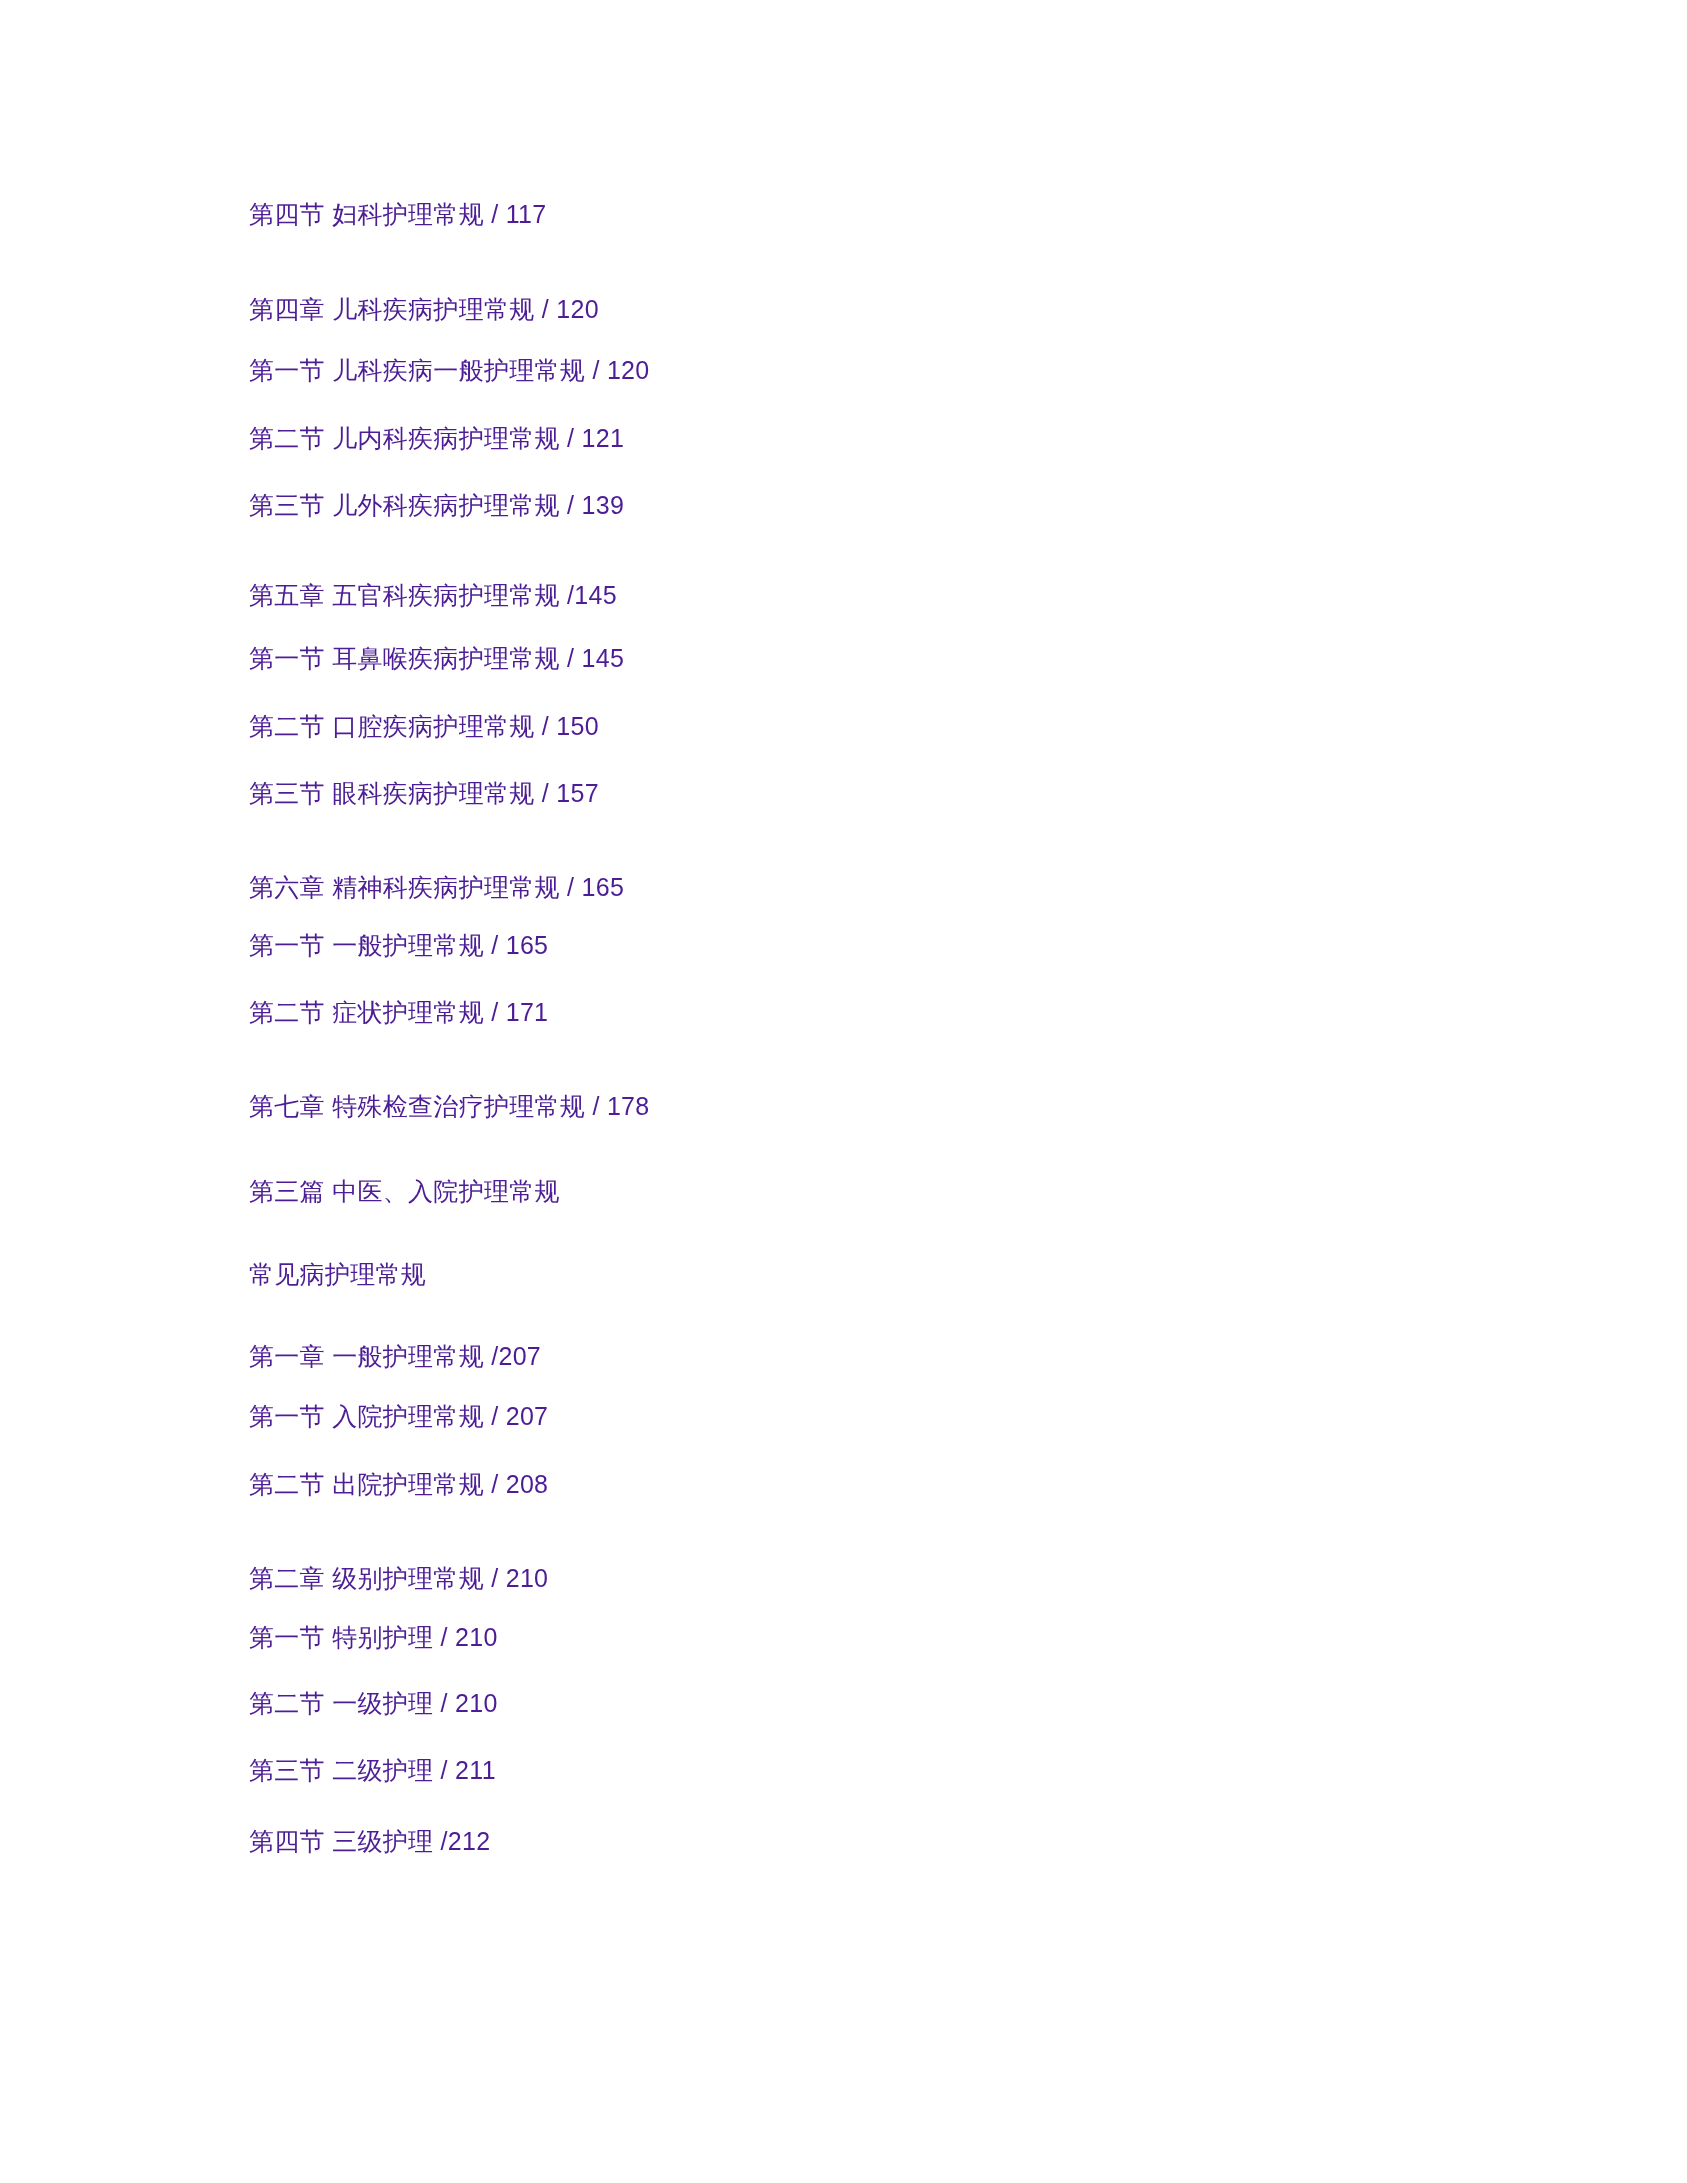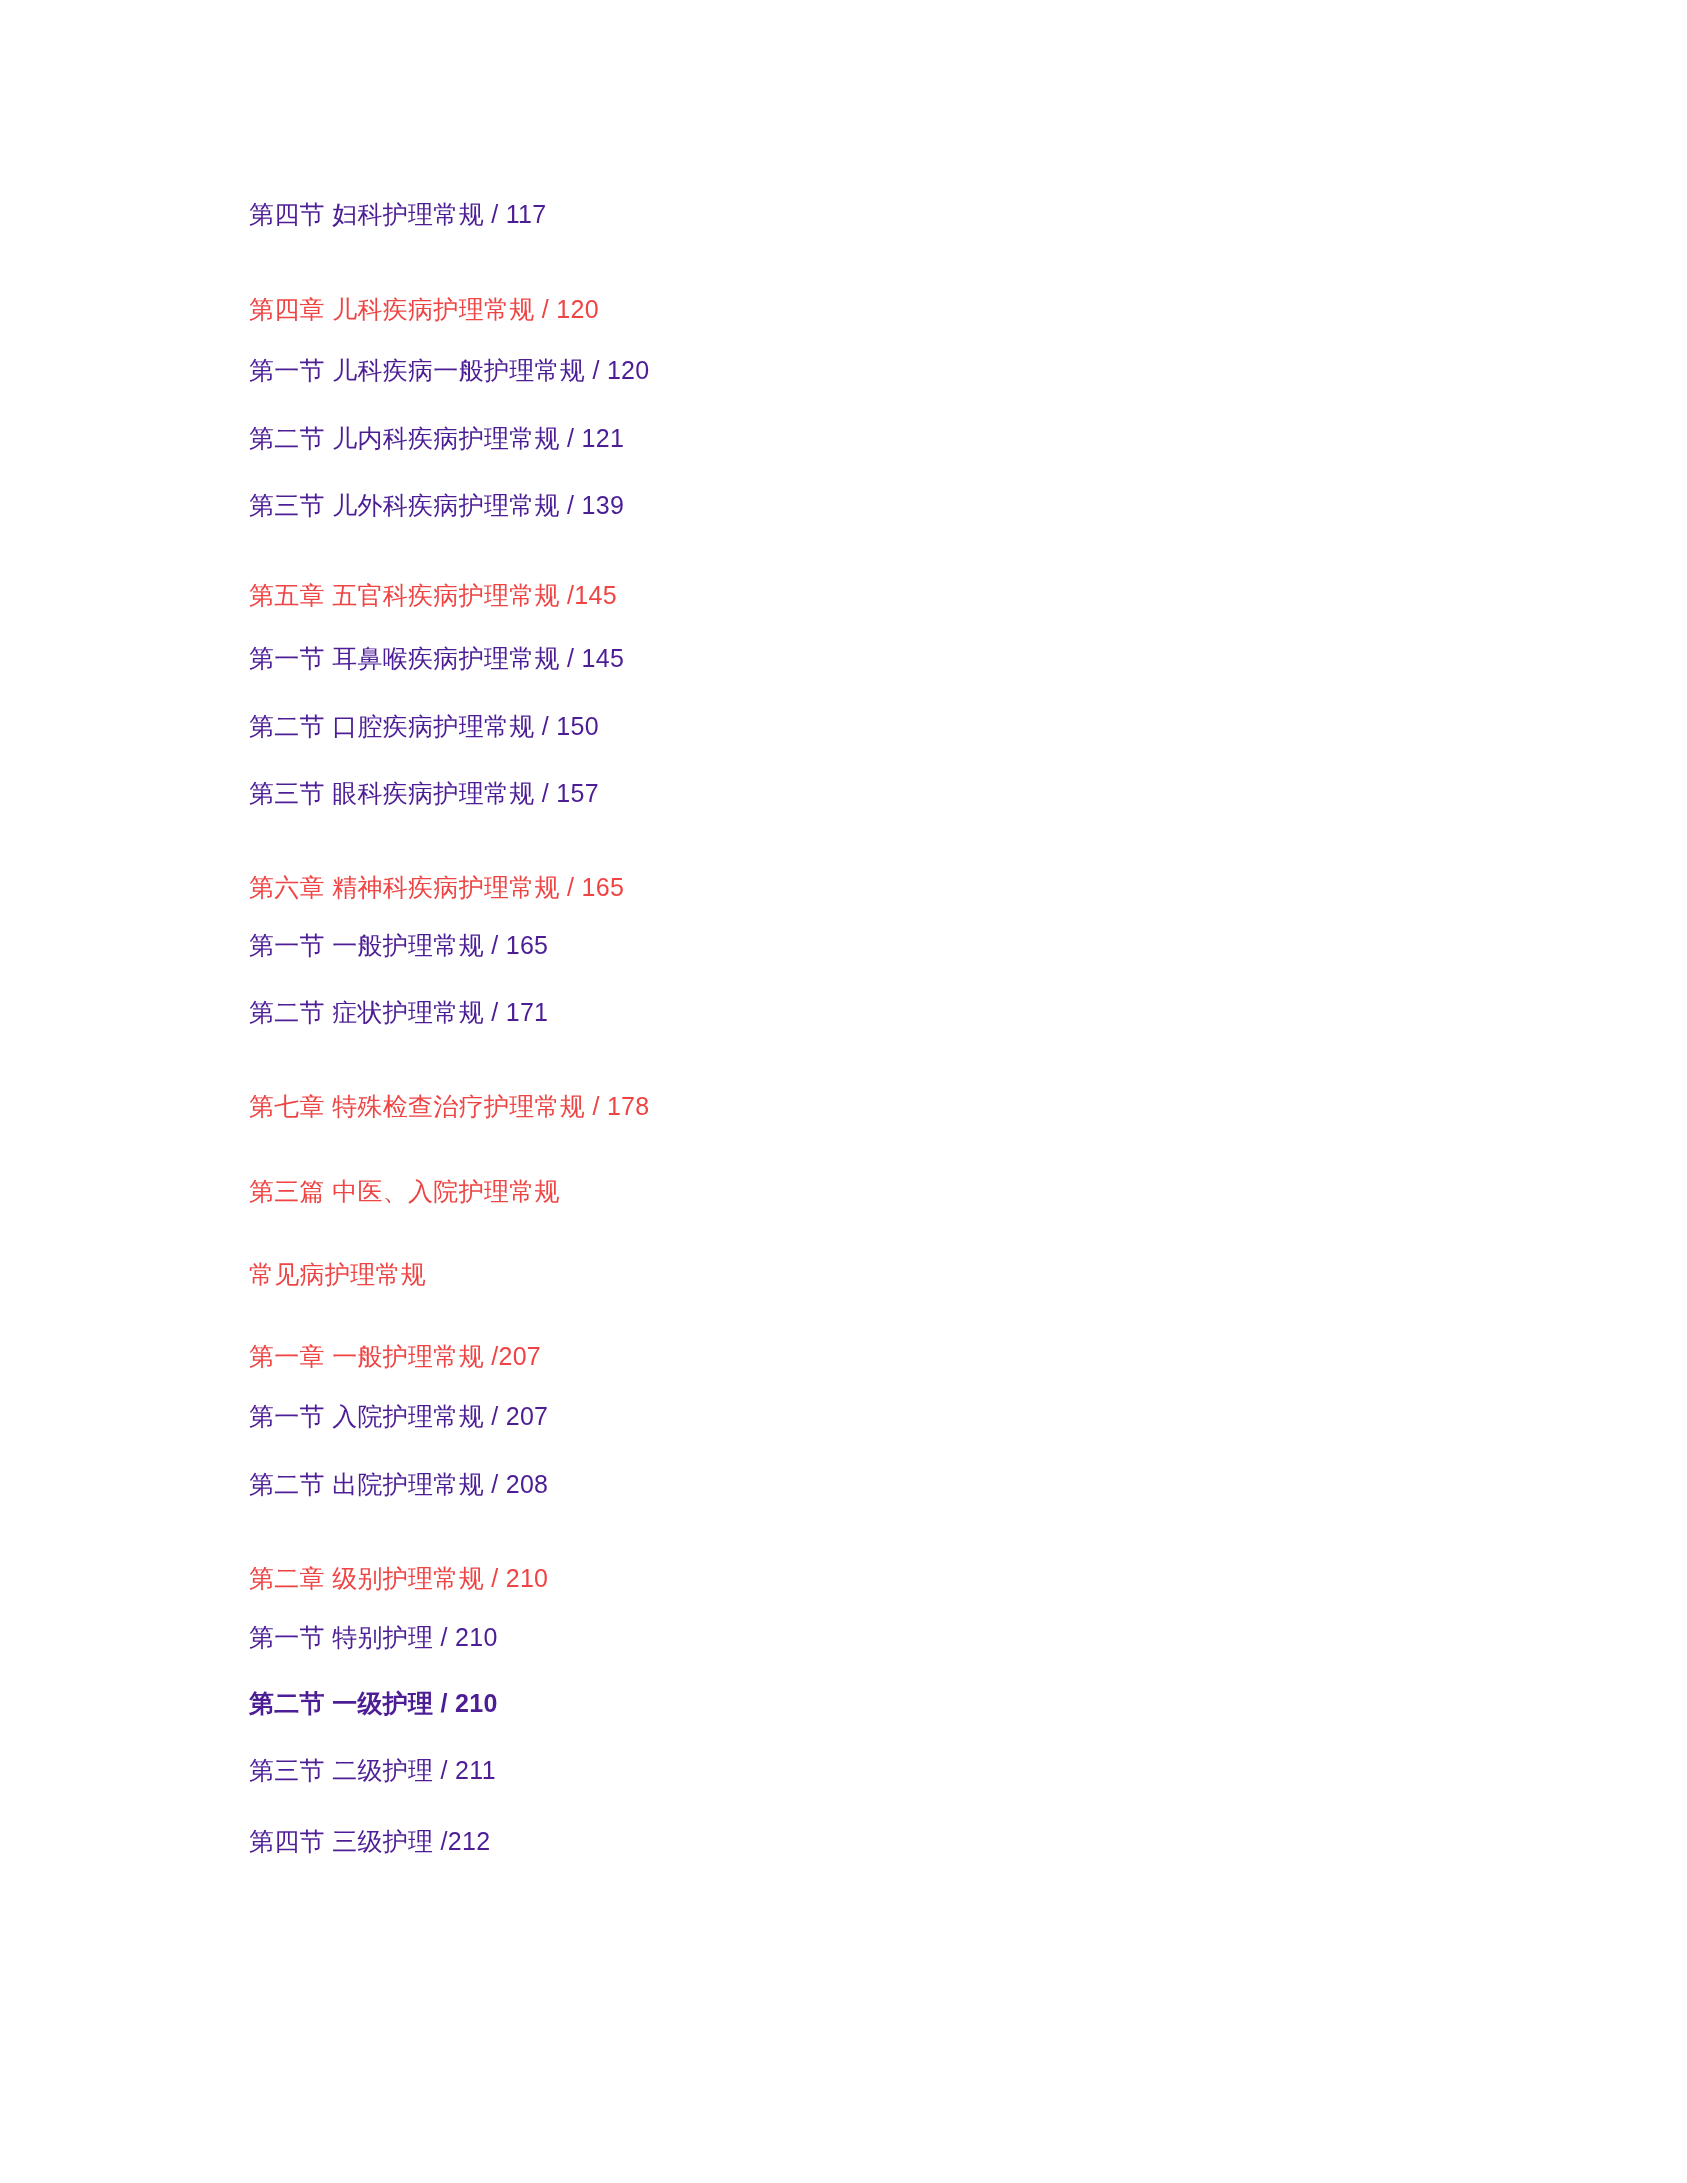--- a/index.html
+++ b/index.html
@@ -26,21 +26,21 @@
     line-height: 30px;
     letter-spacing: 0.3px;
     white-space: pre;
   }
   .toc-entry.section {
     color: #4c1d95;
     font-weight: 500;
   }
   .toc-entry.chapter,
   .toc-entry.part {
-    color: #ef4444;
+    color: #4c1d95;
     font-weight: 300;
   }
   
   .toc-entry:nth-child(1)  { top: 199px; }
   .toc-entry:nth-child(2)  { top: 294px; }
   .toc-entry:nth-child(3)  { top: 355px; }
   .toc-entry:nth-child(4)  { top: 423px; text-align: right; }
   .toc-entry:nth-child(5)  { top: 490px; }
   .toc-entry:nth-child(6)  { top: 580px; }
   .toc-entry:nth-child(7)  { top: 643px; }
@@ -50,21 +50,21 @@
   .toc-entry:nth-child(11) { top: 930px; text-align: center; }
   .toc-entry:nth-child(12) { top: 997px; }
   .toc-entry:nth-child(13) { top: 1091px; }
   .toc-entry:nth-child(14) { top: 1176px; }
   .toc-entry:nth-child(15) { top: 1259px; }
   .toc-entry:nth-child(16) { top: 1341px; }
   .toc-entry:nth-child(17) { top: 1401px; }
   .toc-entry:nth-child(18) { top: 1469px; }
   .toc-entry:nth-child(19) { top: 1563px; }
   .toc-entry:nth-child(20) { top: 1622px; }
-  .toc-entry:nth-child(21) { top: 1688px; font-weight: bold; }
+  .toc-entry:nth-child(21) { top: 1688px; }
   .toc-entry:nth-child(22) { top: 1755px; }
   .toc-entry:nth-child(23) { top: 1826px; }
 </style>
 </head>
 <body>
 
 <div class="page">
     <div class="toc-entry section">第四节 妇科护理常规 / 117</div>
     <div class="toc-entry chapter">第四章 儿科疾病护理常规 / 120</div>
     <div class="toc-entry section">第一节 儿科疾病一般护理常规 / 120</div>

